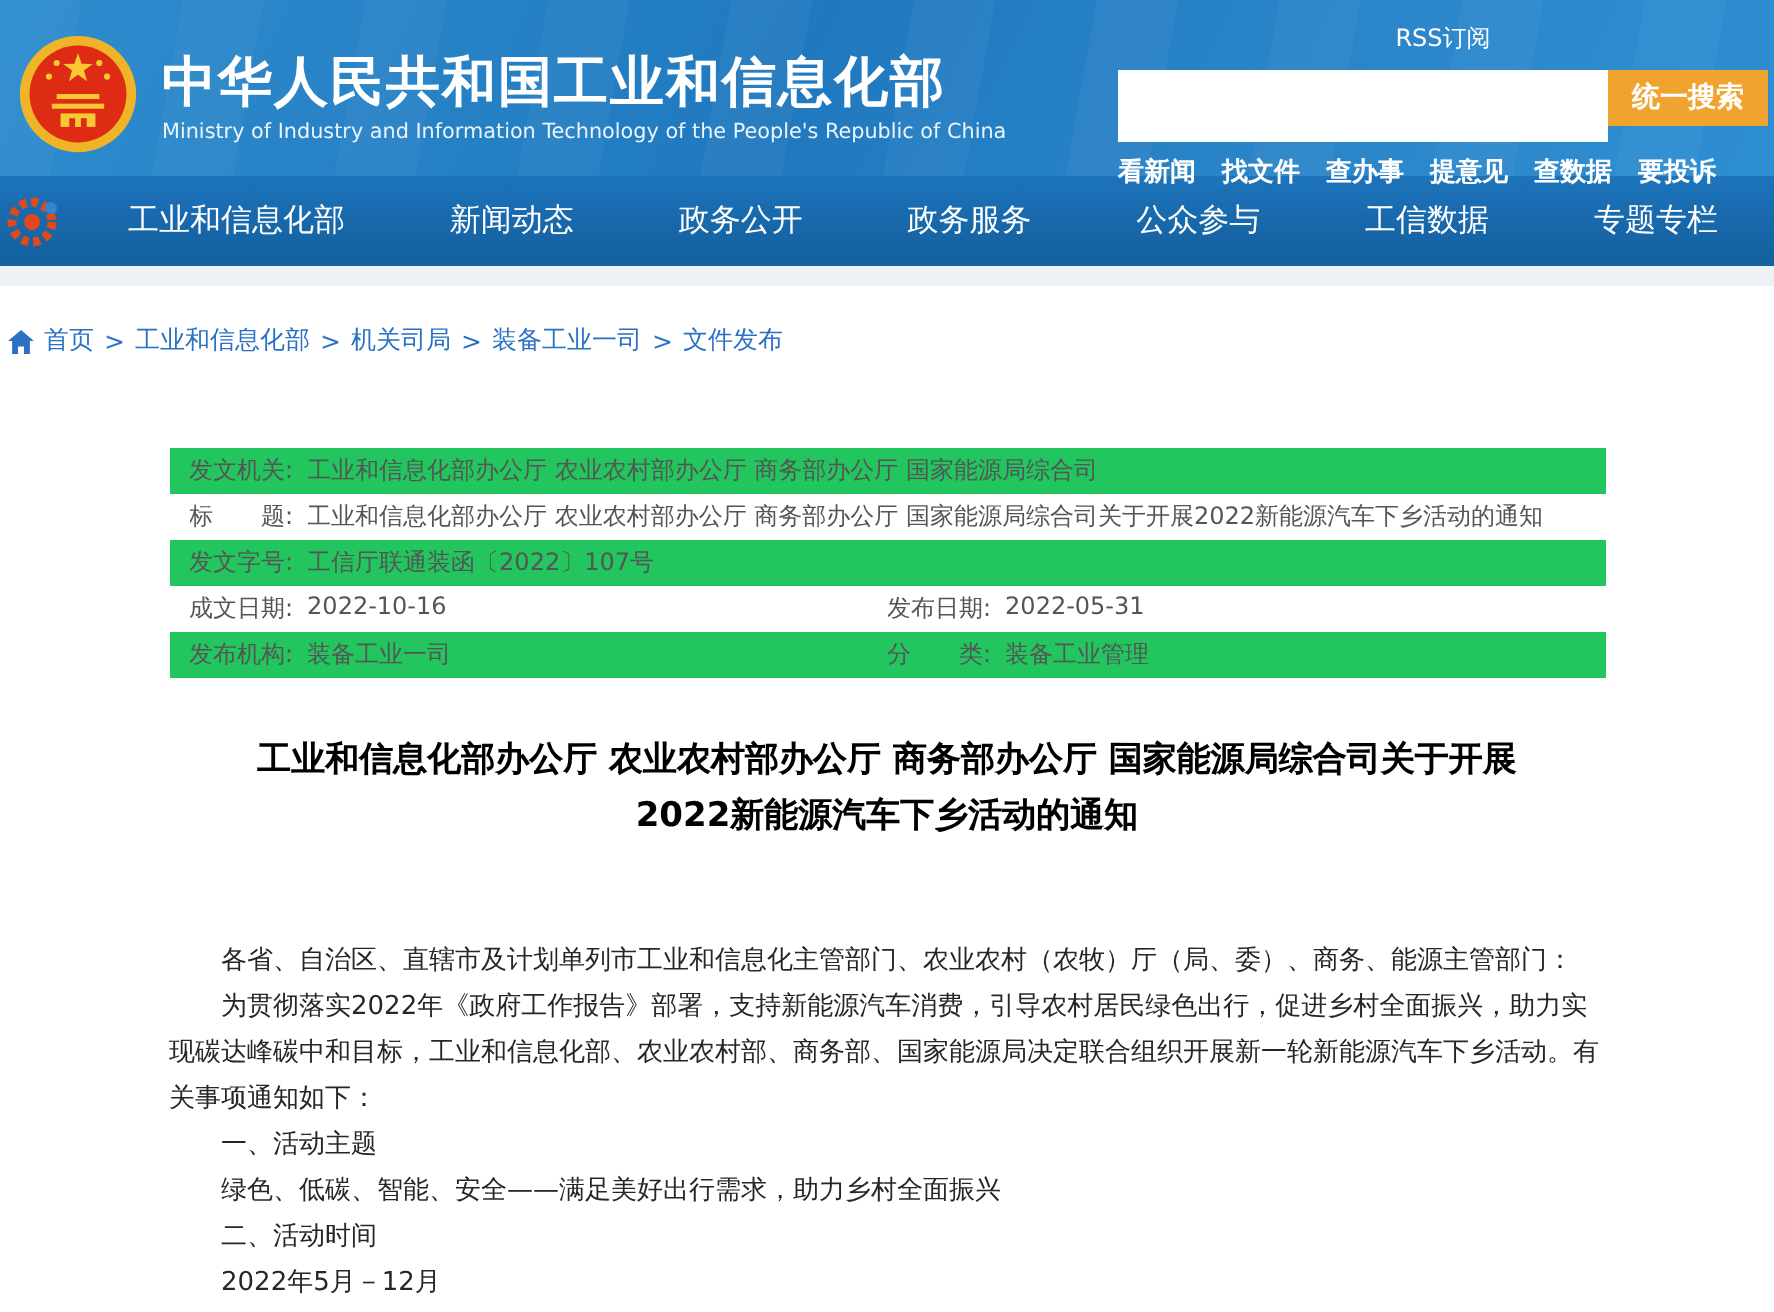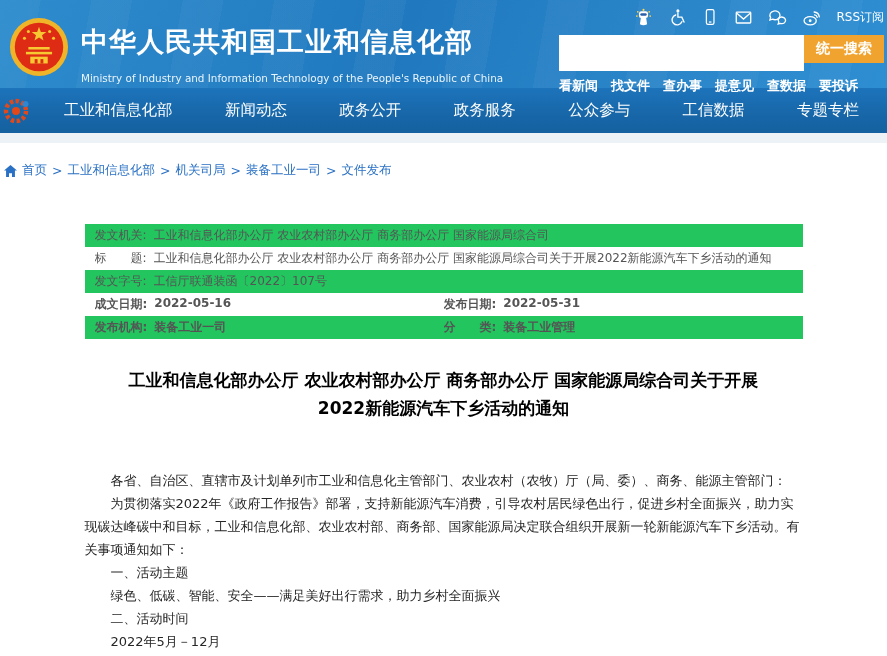--- a/index.html
+++ b/index.html
@@ -17,24 +17,24 @@
   }
   .header::after {
     content:""; position:absolute; inset:0;
     background:repeating-linear-gradient(100deg, rgba(255,255,255,0.035) 0 40px, rgba(255,255,255,0) 40px 90px);
     pointer-events:none;
   }
   .brand { position:absolute; left:8px; top:16px; display:flex; gap:11px; z-index:2;justify-content:flex-end; }
   .brand-emblem { width:62px; height:62px; flex:0 0 auto; }
   .brand-text { padding-top:11px; }
   .brand-cn { color:#ffffff; font-size:27px; font-weight:bold; letter-spacing:1px; line-height:30px; white-space:nowrap; }
-  .brand-en { color:#e9f4fc; font-size:10.4px; margin-top:15px; white-space:nowrap; }
+  .brand-en { color:#e9f4fc; font-size:10.4px; margin-top:3px; white-space:nowrap; }
 
   .header-right { position:absolute; right:3px; top:6px; width:325px; z-index:2; }
-  .icon-row { display:flex; justify-content:flex-end; align-items:center; gap:15px; height:22px; }
+  .icon-row { display:flex; justify-content:flex-end; align-items:center; gap:15px; height:22px;flex-direction:column; }
   .icon-row svg { display:block; }
   .rss { color:#ffffff; font-size:12px; white-space:nowrap; cursor:pointer; }
   .search-row { display:flex; margin-top:7px; height:36px; }
   .search-input { flex:1; border:none; outline:none; background:#ffffff; padding:0 8px; font-size:13px; }
   .search-btn { width:80px; height:28px; border:none; background:#f0a32e; color:#ffffff; font-size:14px; font-weight:bold; cursor:pointer; font-family:inherit; }
   .quick-links { display:flex; justify-content:flex-start; gap:13px; margin-top:6px; }
   .quick-links span { color:#ffffff; font-size:13px; font-weight:bold; white-space:nowrap; cursor:pointer; }
 
   
   .nav {
@@ -54,21 +54,21 @@
   .crumb-home { display:flex; align-items:center; gap:5px; cursor:pointer; }
   .crumb-sep { color:#2a71c5; }
 
   
   .content { width:718px; margin:45px auto 0; }
 
   .meta-table { width:100%; font-size:12px; color:#555; }
   .m-row { display:flex; align-items:center; height:23px; padding:0 10px; overflow:hidden; }
   .m-row.gray { background:#22c55e; }
   .m-cell { display:flex; overflow:hidden; }
-  .m-cell.half { width:50%; flex:0 0 50%;font-weight:bold; }
+  .m-cell.half { width:50%; flex:0 0 50%; }
   .m-label { white-space:pre; flex:0 0 auto; }
   .m-value { white-space:nowrap; margin-left:7px; overflow:hidden; }
 
   .doc-title { margin-top:27px; text-align:center; font-weight:bold; font-size:17px; color:#000; line-height:28px; }
 
   .doc-body { margin-top:47px; font-size:13px; color:#262626; line-height:23px; }
   .doc-body p { margin:0; text-indent:2em; }
 </style>
 </head>
 <body>
@@ -200,21 +200,21 @@
     </div>
     <div class="m-row gray">
       <div class="m-cell">
         <span class="m-label">发文字号:</span>
         <span class="m-value">工信厅联通装函〔2022〕107号</span>
       </div>
     </div>
     <div class="m-row">
       <div class="m-cell half">
         <span class="m-label">成文日期:</span>
-        <span class="m-value">2022-05-16</span>
+        <span class="m-value">2022-10-16</span>
       </div>
       <div class="m-cell half">
         <span class="m-label">发布日期:</span>
         <span class="m-value">2022-05-31</span>
       </div>
     </div>
     <div class="m-row gray">
       <div class="m-cell half">
         <span class="m-label">发布机构:</span>
         <span class="m-value">装备工业一司</span>

